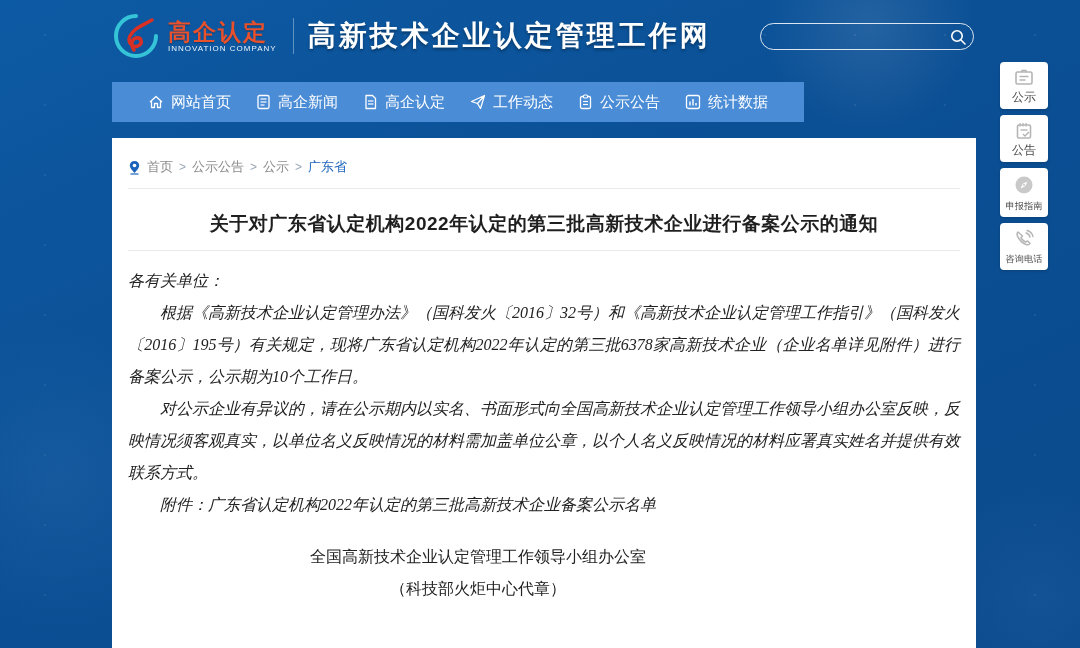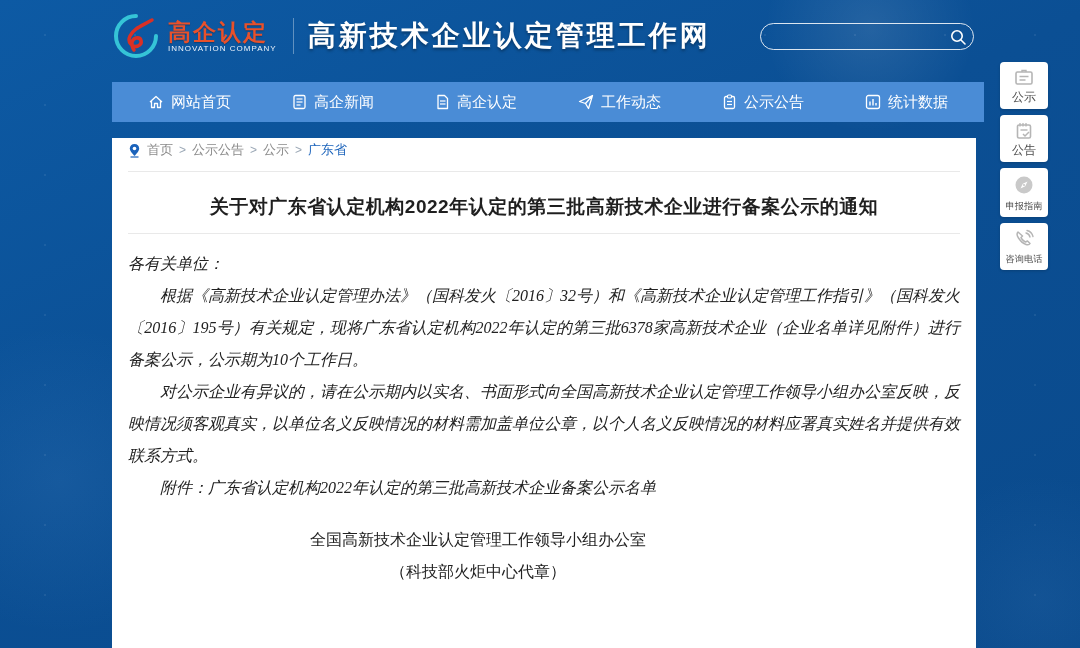--- a/index.html
+++ b/index.html
@@ -29,31 +29,31 @@
   .site-title { font-size:28px; font-weight:bold; color:#ffffff; letter-spacing:3px;
                 font-family:"Liberation Serif","DejaVu Serif",serif;
                 text-shadow:0 2px 3px rgba(0,0,0,0.35); white-space:nowrap; }
   .search-box { position:absolute; right:2px; top:15px; width:214px; height:27px;
                 border:1px solid rgba(255,255,255,0.85); border-radius:14px;
                 display:flex; align-items:center; padding:0 8px 0 12px; }
   .search-box input { flex:1; border:none; outline:none; background:transparent; color:#fff; font-size:13px; height:100%; }
   .search-btn { width:18px; height:18px; cursor:pointer; flex:0 0 auto; }
 
   
-  .nav { position:absolute; left:112px; top:82px; width:872px; height:40px;
+  .nav { position:absolute; left:112px; top:82px; width:692px; height:40px;
          background:#4a8cd6; display:flex; align-items:center;
          justify-content:space-between; padding:0 36px; }
   .nav-item { display:flex; align-items:center; gap:7px; color:#ffffff; font-size:15px;
               cursor:pointer; white-space:nowrap; }
   .nav-item svg { display:block; }
 
   
   .panel { position:absolute; left:112px; top:138px; width:864px; height:510px;
            background:#ffffff; padding:0 16px; overflow:hidden; }
-  .breadcrumb { display:flex; align-items:center; gap:6px; padding-top:3px; font-size:13px; color:#8b8b8b; }
+  .breadcrumb { display:flex; align-items:center; gap:6px; padding-top:20px; font-size:13px; color:#8b8b8b; }
   .breadcrumb .crumb { cursor:pointer; }
   .breadcrumb .sep { color:#9aa7b5; font-size:12px; }
   .breadcrumb .current { color:#1b63bb;font-family:Liberation Serif, serif; }
   .hr { border-top:1px solid #e9e9e9; margin-top:12px; }
 
   .article-title { margin-top:22px; text-align:center; font-size:19px; font-weight:bold;
                    color:#1f1f1f; letter-spacing:0.5px; }
   .meta { margin-top:16px; text-align:center; font-size:12px; color:#9b9b9b; }
   .meta .gap { display:inline-block; width:42px; }
   .meta .fs { color:#2e71c4; cursor:pointer; margin:0 1px; }

